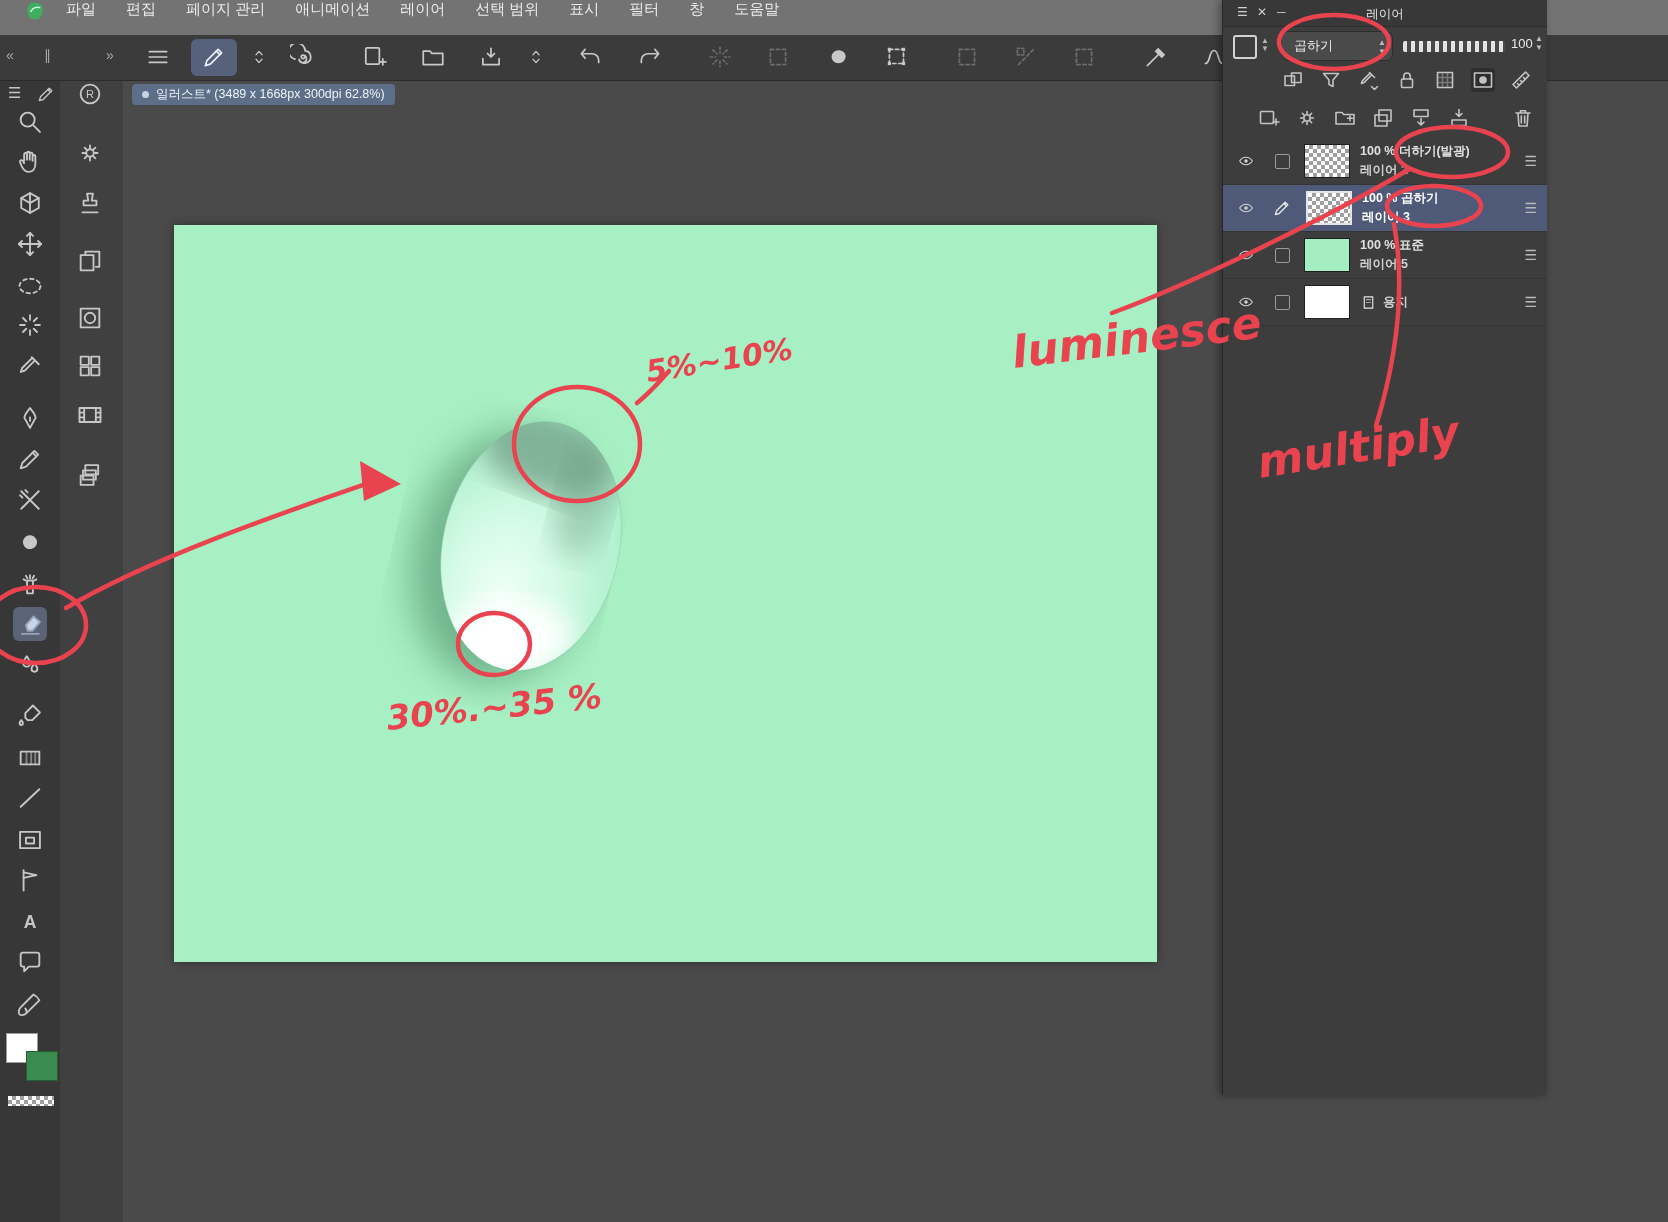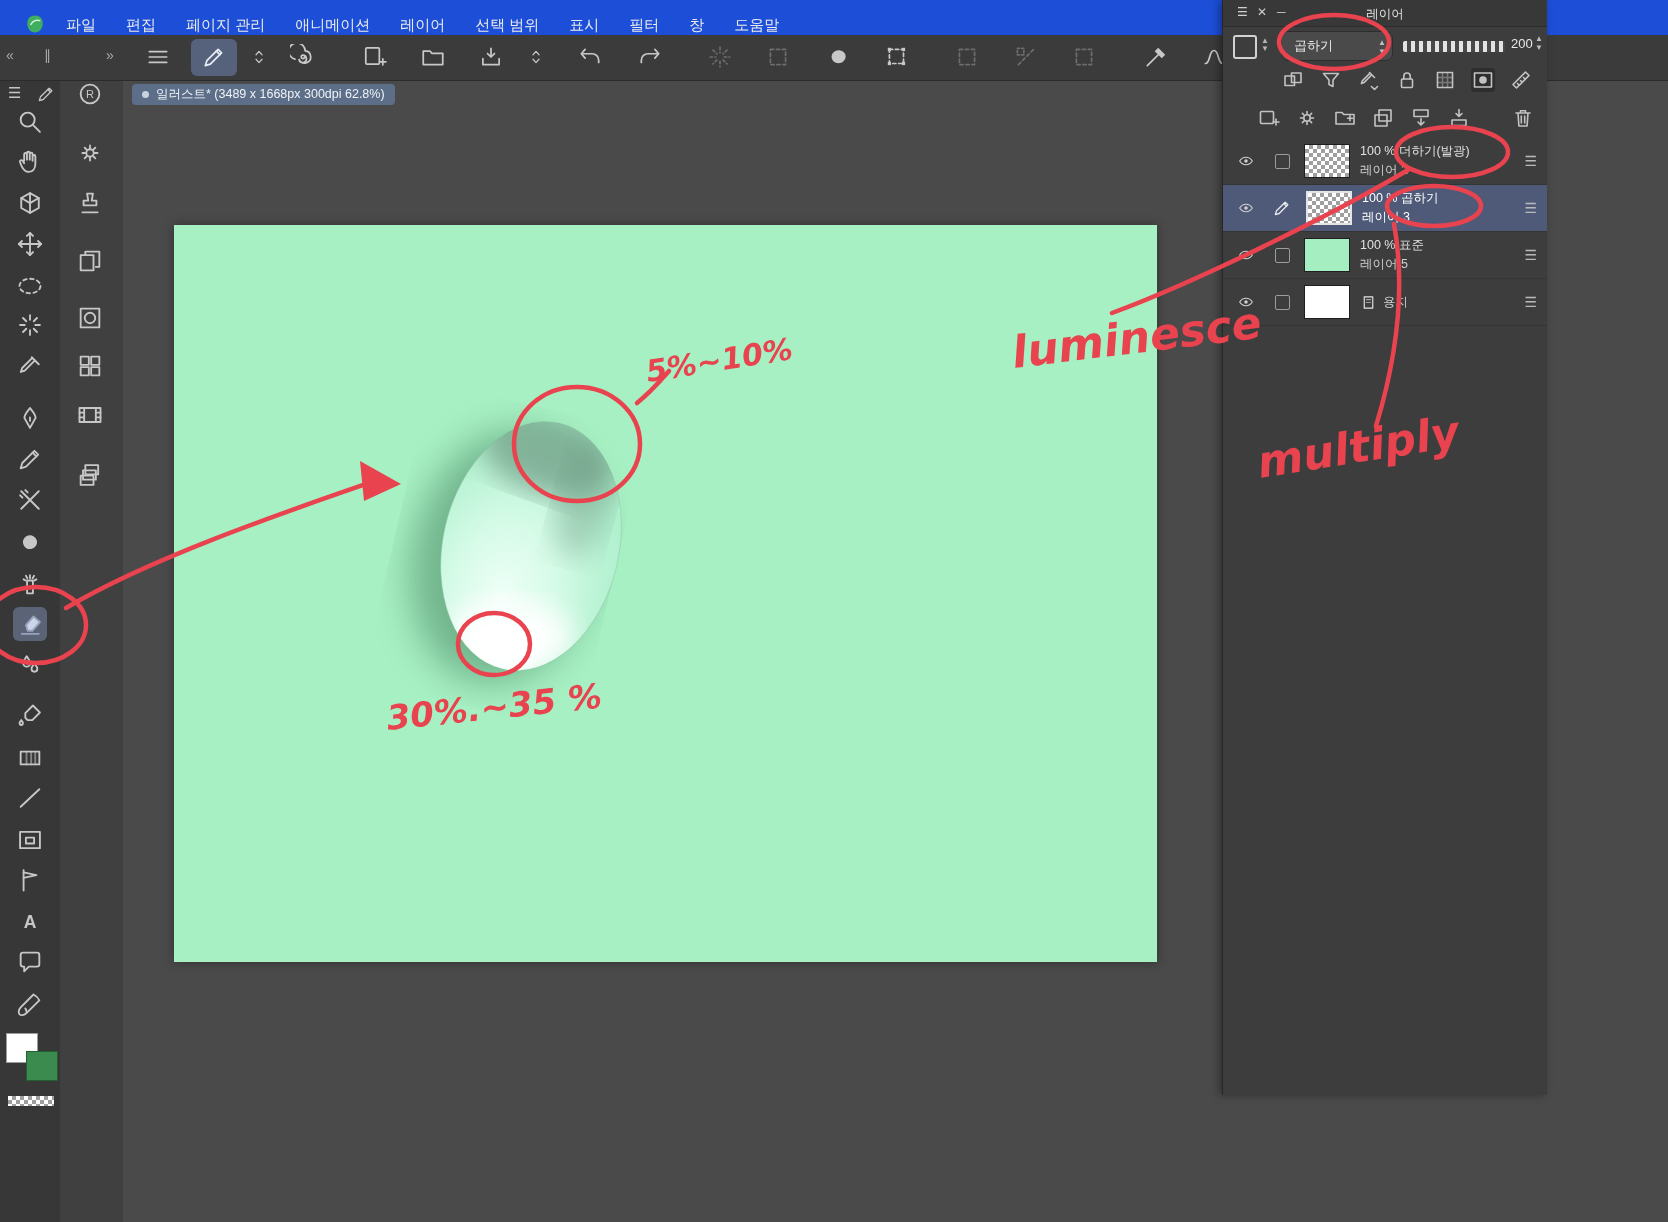--- a/index.html
+++ b/index.html
@@ -1,20 +1,20 @@
 <!DOCTYPE html>
 <html><head>
 <meta charset="utf-8">
 <style>
   html,body{margin:0;padding:0;background:#222;}
   #app{position:relative;width:1668px;height:1222px;overflow:hidden;background:#4a4a4a;
        font-family:"Liberation Sans","DejaVu Sans",sans-serif;-webkit-font-smoothing:antialiased;}
   
-  .menubar{position:absolute;left:0;top:0;width:100%;height:35px;background:#1d4ed8;
-           display:flex;align-items:flex-end;z-index:5;}
+  .menubar{position:absolute;left:0;top:0;width:100%;height:35px;background:#737373;
+           display:flex;align-items:flex-start;z-index:5;}
   .applogo{width:22px;height:22px;margin:0 20px 0 24px;}
   .menuitem{color:#ebebeb;font-size:15px;margin-right:30px;white-space:nowrap;cursor:default;}
   
   .toolbar{position:absolute;left:0;top:35px;width:100%;height:45px;background:#3b3b3b;
            border-bottom:1px solid #2b2b2b;z-index:4;}
   .tbi{position:absolute;top:9px;width:26px;height:26px;color:#c8c8c8;}
   .tbi.dim{color:#6d6d6d;}
   .tbi svg,.tool svg,.pic svg,.eye svg,.ic svg{width:100%;height:100%;display:block;}
   .tb-active{position:absolute;left:191px;top:4px;width:46px;height:37px;background:#56627c;border-radius:6px;}
   .tb-active .tbi{left:10px;top:5px;color:#e8ecf5;}
@@ -55,21 +55,21 @@
   .blendDrop .chevcol{position:absolute;right:6px;top:6px;color:#bdbdbd;font-size:8px;line-height:9px;text-align:center;}
   .opslider{position:absolute;left:180px;top:13px;width:102px;height:11px;border-radius:2px;
             background:repeating-linear-gradient(90deg,#e3e3e3 0 4px,#4a4a4a 4px 8px);}
   .opval{position:absolute;left:288px;top:8px;color:#e8e8e8;font-size:13px;}
   .opchev{position:absolute;left:312px;top:6px;color:#bdbdbd;font-size:8px;line-height:9px;text-align:center;}
   .p-icons1{position:absolute;left:0;top:64px;width:100%;height:32px;display:flex;align-items:center;padding-left:58px;box-sizing:border-box;}
   .p-icons2{position:absolute;left:0;top:100px;width:100%;height:36px;display:flex;align-items:center;padding-left:34px;box-sizing:border-box;}
   .pic{width:24px;height:24px;color:#c3c3c3;margin-right:14px;flex:0 0 auto;}
   .pic.pressed{background:#2e2e2e;border-radius:4px;}
   .pic.trash{margin-left:auto;margin-right:12px;}
-  .p-list{position:absolute;left:0;top:138px;width:100%;}
+  .p-list{position:absolute;left:0;top:138px;width:100%;font-weight:bold;}
   .lrow{position:relative;height:46px;display:flex;align-items:center;border-bottom:1px solid #343434;}
   .lrow.selrow{background:#4e5a78;}
   .eye{width:22px;height:16px;color:#d2d2d2;margin-left:12px;flex:0 0 auto;}
   .chk{width:13px;height:13px;border:1.5px solid #9c9c9c;border-radius:2px;margin-left:18px;flex:0 0 auto;}
   .editpen{width:20px;height:20px;color:#e8e8e8;margin-left:15px;flex:0 0 auto;}
   .thumb{width:46px;height:34px;margin-left:14px;border:1px solid #1f1f1f;flex:0 0 auto;box-sizing:border-box;}
   .selrow .thumb{border:2px solid #e4e4e4;}
   .ltext{margin-left:10px;flex:1 1 auto;min-width:0;}
   .l1{font-size:12.5px;color:#e0e0e0;white-space:nowrap;}
   .l2{font-size:12.5px;color:#d0d0d0;margin-top:2px;white-space:nowrap;}
@@ -458,21 +458,21 @@
     </div>
 
     <div class="p-blend">
       <span class="combineBtn"></span>
       <span class="tinychev" style="left:36px;top:9px">▲<br>▼</span>
       <span class="blendDrop">
         <span>곱하기</span>
         <span class="chevcol">▲<br>▼</span>
       </span>
       <span class="opslider"></span>
-      <span class="opval">200</span>
+      <span class="opval">100</span>
       <span class="opchev">▲<br>▼</span>
     </div>
 
     <div class="p-icons1">
       <span class="pic">
           <svg viewBox="0 0 24 24" fill="none" stroke="currentColor" stroke-width="1.6" stroke-linecap="round" stroke-linejoin="round">
             <rect x="4" y="8" width="9.5" height="9.5"></rect>
             <rect x="10.5" y="5" width="9.5" height="9.5"></rect>
           </svg>
         </span>

